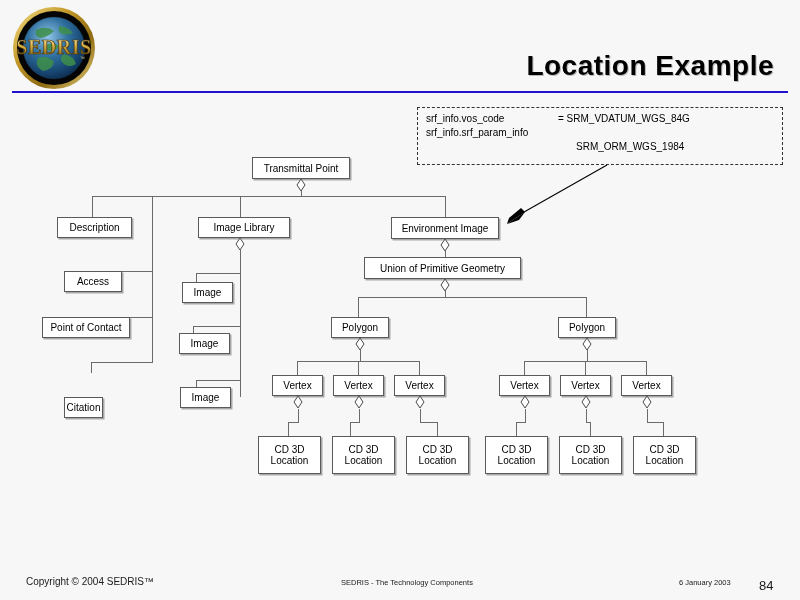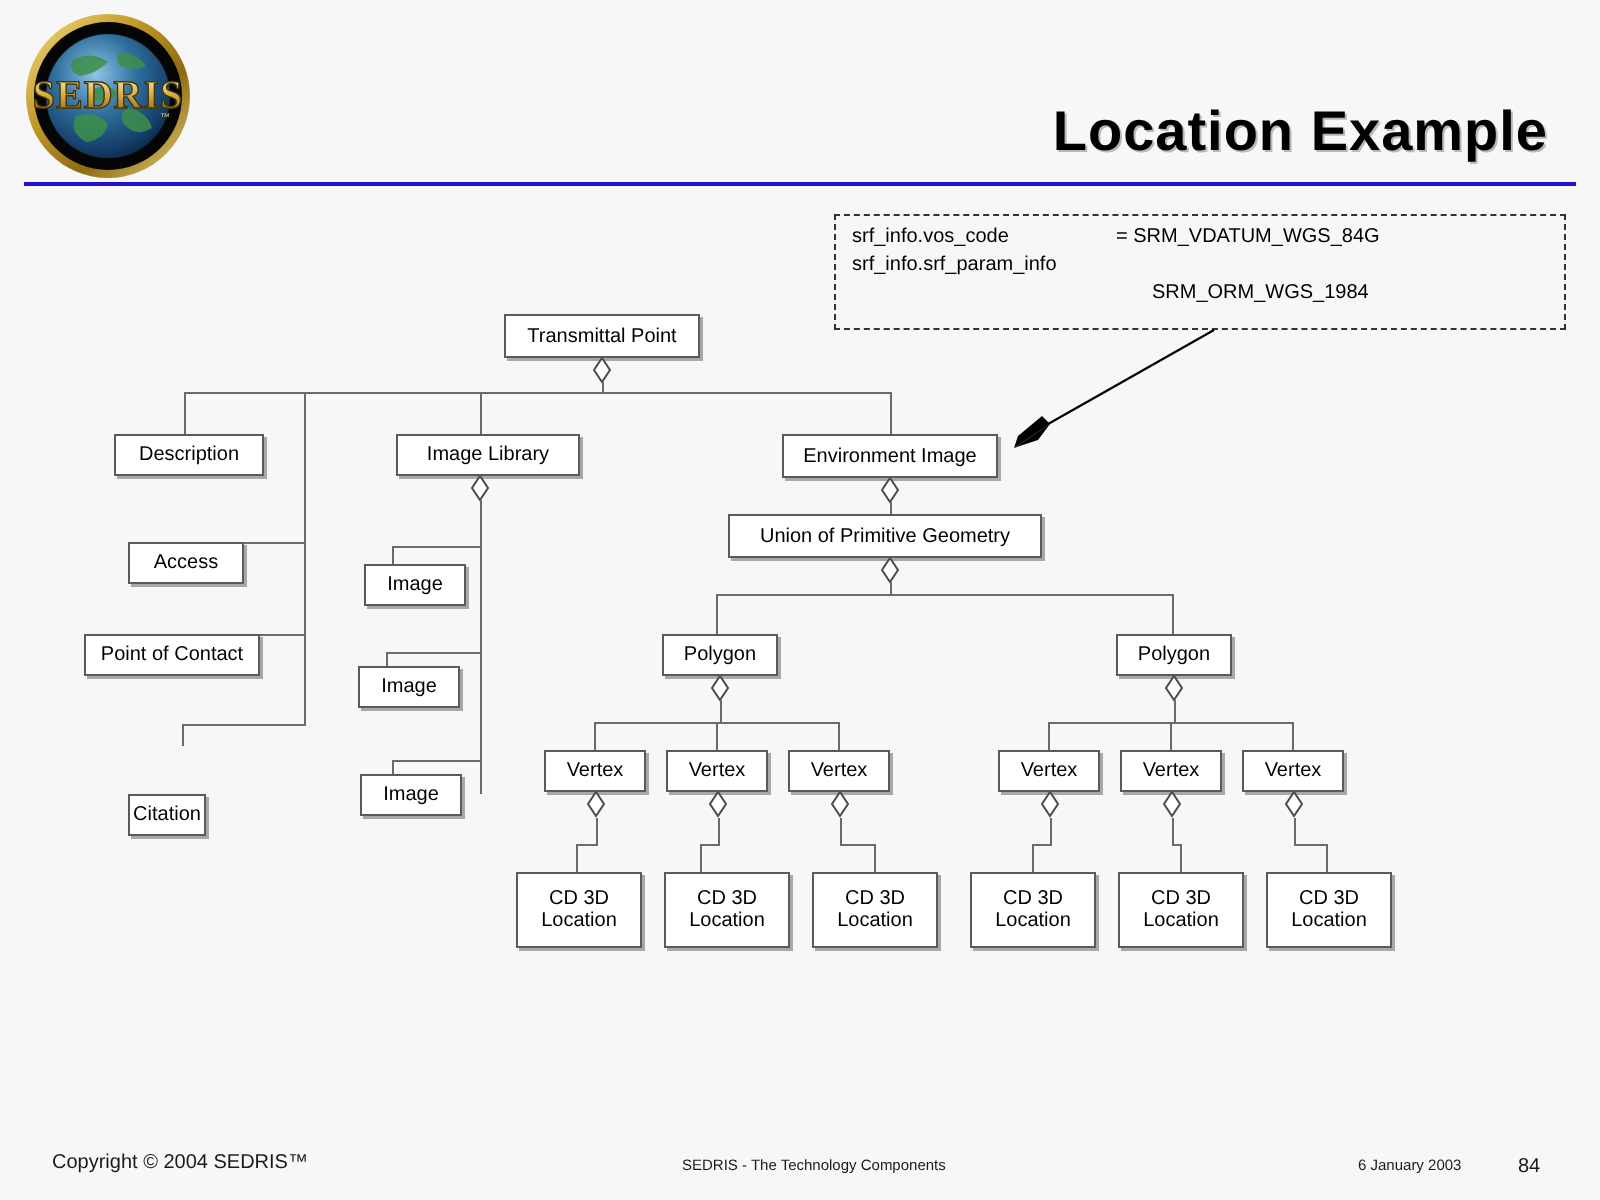--- a/index.html
+++ b/index.html
@@ -100,21 +100,21 @@
   #footer-center {
     position: absolute; left: 341px; top: 578px;
     font-size: 7.5px; color: #1a1a1a;
   }
   #footer-date {
     position: absolute; left: 679px; top: 578px;
     font-size: 7.5px; color: #1a1a1a;
   }
   #footer-page {
     position: absolute; left: 759px; top: 578px;
-    font-size: 10px; color: #1a1a1a;
+    font-size: 13px; color: #1a1a1a;
   }
 </style>
 </head>
 <body>
 
 <div id="slide">
 
   <div id="logo">
     <svg width="88" height="84" viewBox="0 0 88 84">
       <defs>

